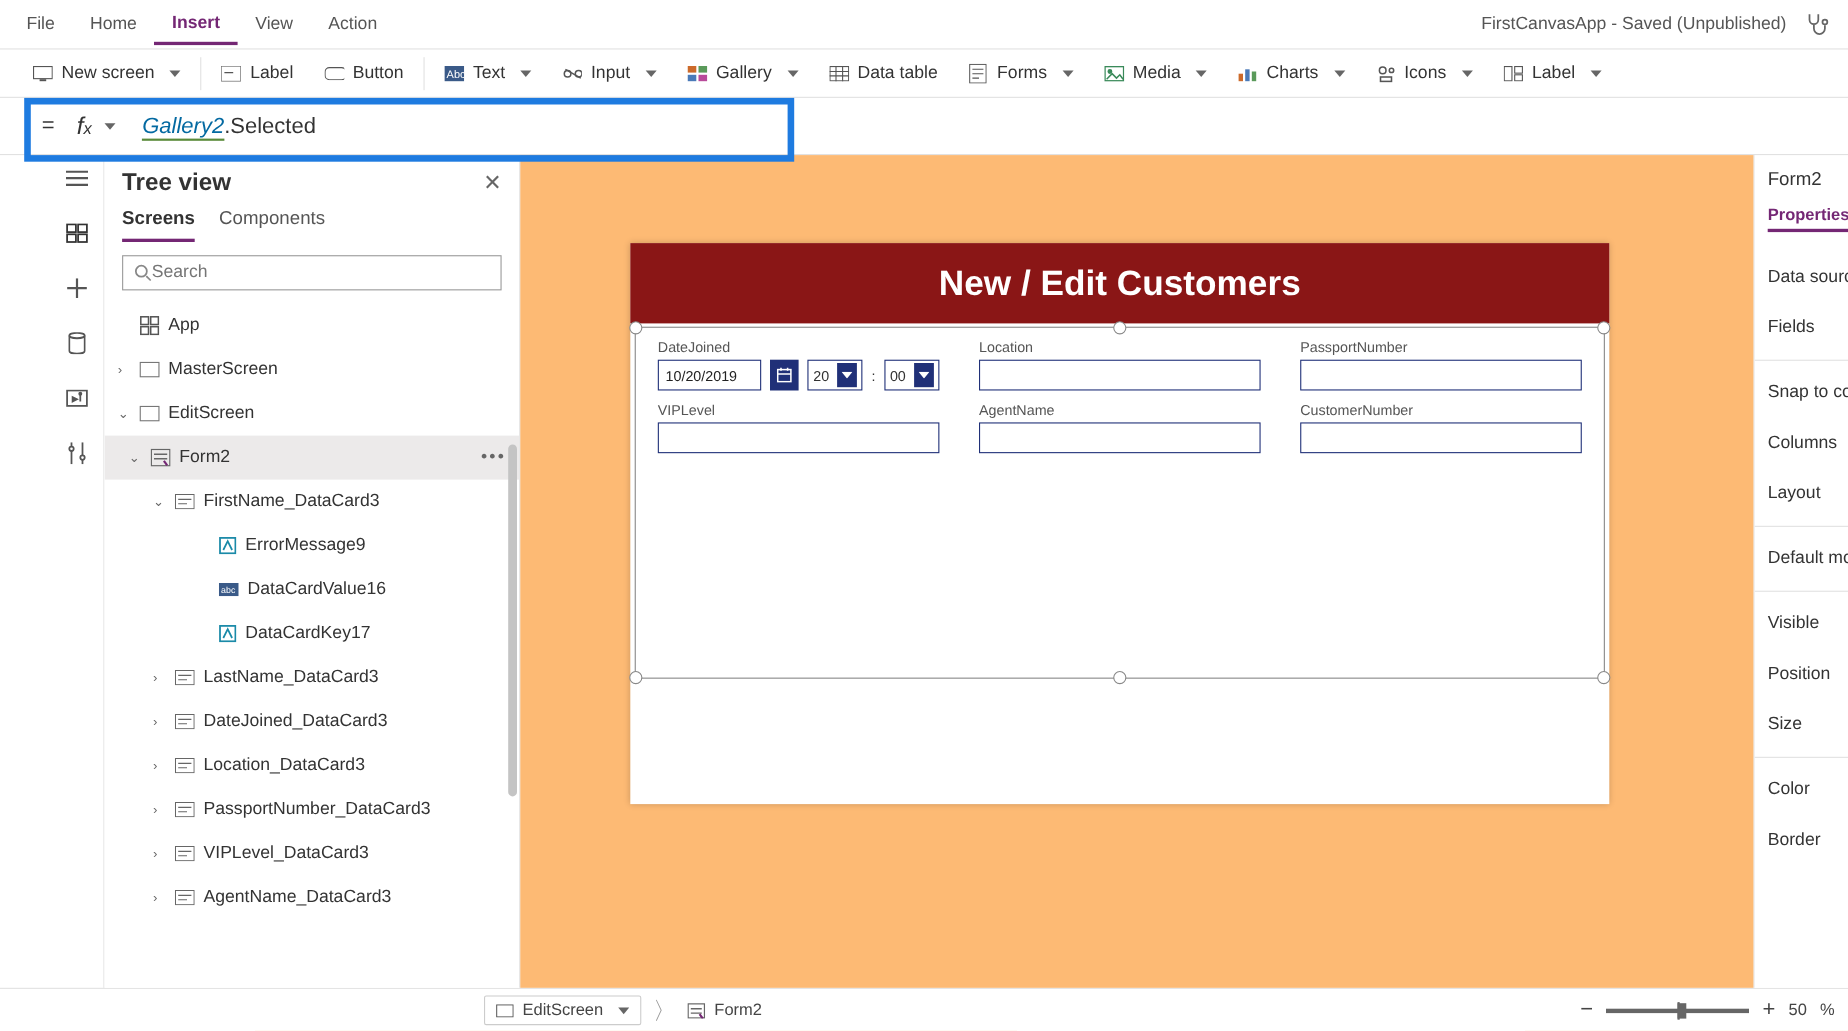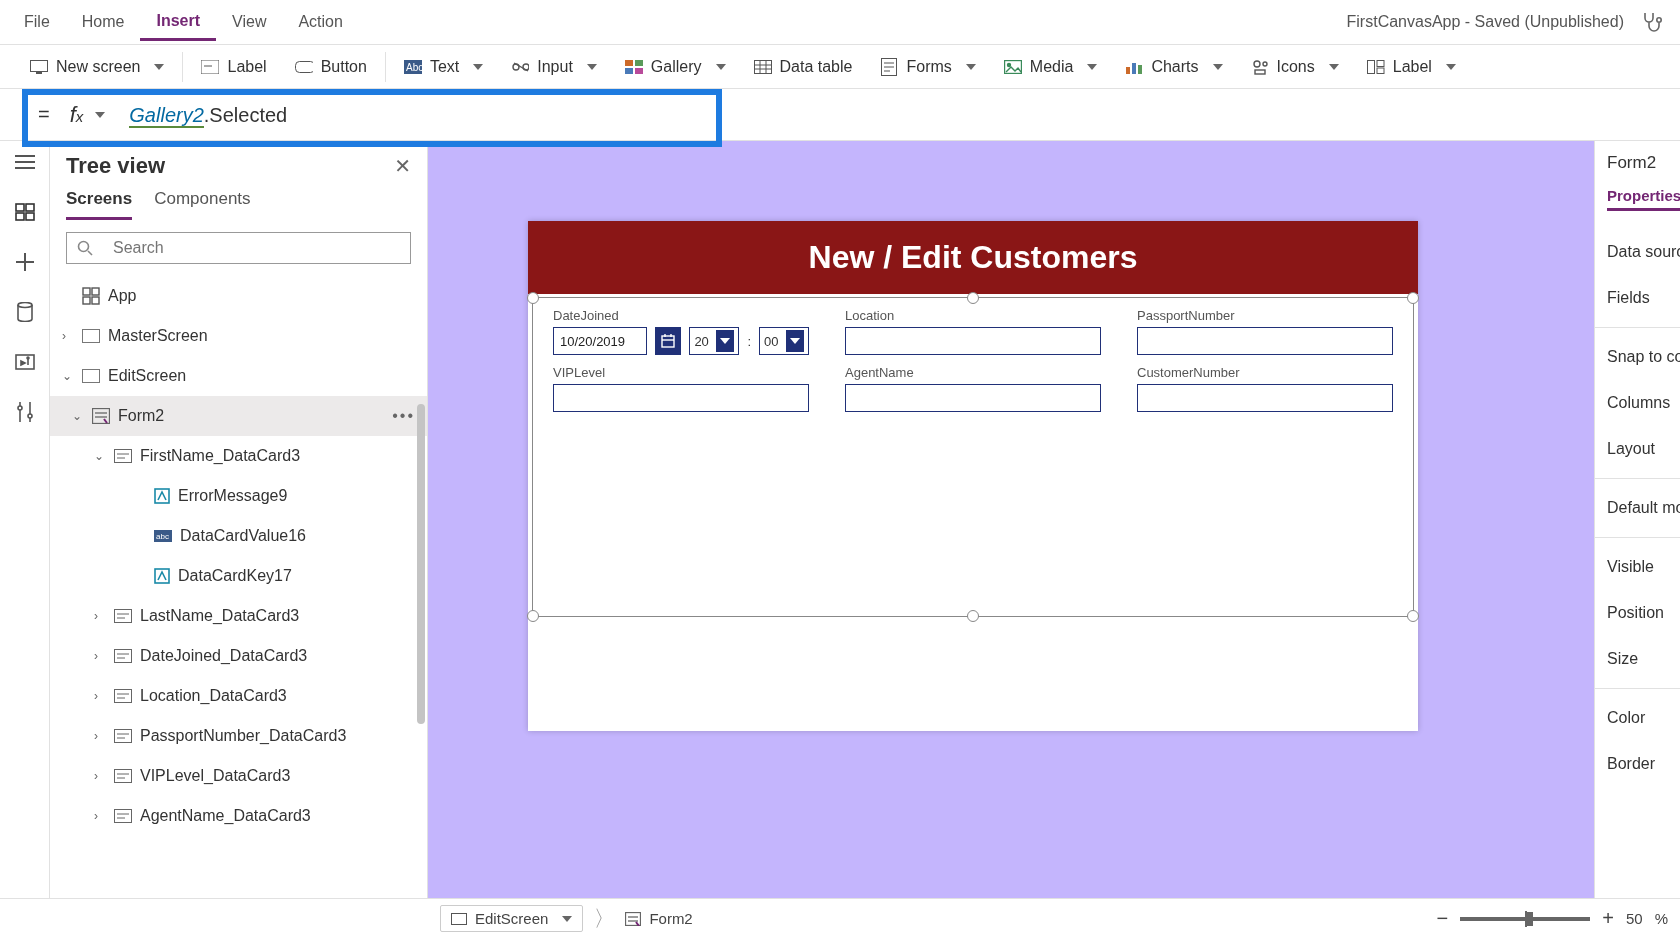--- a/index.html
+++ b/index.html
@@ -27,48 +27,48 @@
 .eq { font-size: 20px; color: #333; margin: 0 14px; }
 .fx-box { display: flex; align-items: center; gap: 6px; font-style: italic; font-family: "Times New Roman", serif; font-size: 22px; color: #333; padding: 0 6px; }
 .formula-text { font-family: Consolas, monospace; font-size: 20px; margin-left: 18px; }
 .formula-text .ital { font-style: italic; color: #0369a1; border-bottom: 2px solid #5a8a3a; }
 .formula-text .rest { color: #333; }
 
 
 .intelli { position: absolute; left: 530px; top: 160px; background: #fff; border: 1px solid #ccc; padding: 6px 14px; font-size: 17px; color: #333; font-weight: 600; box-shadow: 2px 2px 4px rgba(0,0,0,0.15); }
 
 
-.main { display: flex; height: calc(100% - 44px - 44px - 52px - 40px); }
+.main { display: flex; height: calc(100% - 44px - 44px - 52px - 40px); margin-left: 45px; }
 
 
 .left-strip { width: 50px; border-right: 1px solid #e1e1e1; display: flex; flex-direction: column; align-items: center; padding-top: 10px; gap: 28px; }
 .left-strip .ic { width: 22px; height: 22px; display: flex; align-items: center; justify-content: center; color: #555; cursor: pointer; }
 
 
 .tree-panel { width: 378px; border-right: 1px solid #e1e1e1; display: flex; flex-direction: column; background: #fff; position: relative; }
 .tree-head { display: flex; align-items: center; justify-content: space-between; padding: 12px 16px 4px; }
 .tree-head h2 { font-size: 22px; font-weight: 600; color: #333; }
 .tree-close { font-size: 20px; color: #666; cursor: pointer; }
 .tree-tabs { display: flex; gap: 22px; padding: 6px 16px 0; font-size: 17px; color: #555; }
 .tree-tabs .tab { padding-bottom: 8px; cursor: pointer; }
 .tree-tabs .tab.active { font-weight: 600; color: #333; border-bottom: 3px solid #742774; }
-.search-box { margin: 12px 16px; display: flex; align-items: center; border: 1px solid #999; padding: 6px 10px; gap: 20px; color: #777; font-size: 16px; }
+.search-box { margin: 12px 16px; display: flex; align-items: center; border: 1px solid #999; padding: 6px 10px; gap: 0; color: #777; font-size: 16px; }
 .search-box input { border: none; outline: none; flex: 1; font-size: 16px; }
 
 .tree-body { flex: 1; overflow: auto; position: relative; }
 .tree-row { display: flex; align-items: center; height: 40px; padding-left: 12px; font-size: 16px; color: #333; cursor: pointer; gap: 8px; }
 .tree-row.sel { background: #eceaea; }
 .tree-row .chv { width: 12px; display: inline-block; color: #666; font-size: 12px; }
 .tree-row .box-ico { width: 18px; height: 14px; border: 1px solid #777; display: inline-block; }
 .pad1 { padding-left: 22px; } .pad2 { padding-left: 44px; } .pad4 { padding-left: 104px; }
 .dots { margin-left: auto; margin-right: 12px; color: #666; letter-spacing: 2px; }
 .tree-scroll-thumb { position: absolute; right: 2px; top: 128px; width: 8px; height: 320px; background: #c4c4c4; border-radius: 4px; }
 
 
-.canvas-area { flex: 1; background: #c4b5fd; position: relative; overflow: hidden; }
+.canvas-area { flex: 1; background: #fdba74; position: relative; overflow: hidden; }
 .canvas-card { position: absolute; left: 100px; top: 80px; width: 890px; height: 510px; background: #fff; box-shadow: 0 0 6px rgba(0,0,0,0.2); }
 .card-header { background: #8a1616; color: #fff; font-size: 32px; font-weight: 700; text-align: center; padding: 18px 0; }
 
 
 .form-sel { position: absolute; left: 104px; top: 156px; width: 882px; height: 320px; border: 1px solid #888; }
 .sel-handle { position: absolute; width: 12px; height: 12px; background: #fff; border: 1px solid #888; border-radius: 50%; }
 .h-tl { left: -6px; top: -6px; } .h-tr { right: -6px; top: -6px; } .h-tc { left: 50%; top: -6px; transform: translateX(-50%); }
 .h-bl { left: -6px; bottom: -6px; } .h-br { right: -6px; bottom: -6px; } .h-bc { left: 50%; bottom: -6px; transform: translateX(-50%); }
 
 .fields { position: absolute; left: 20px; top: 10px; right: 20px; display: grid; grid-template-columns: repeat(3, 1fr); gap: 10px 36px; }

